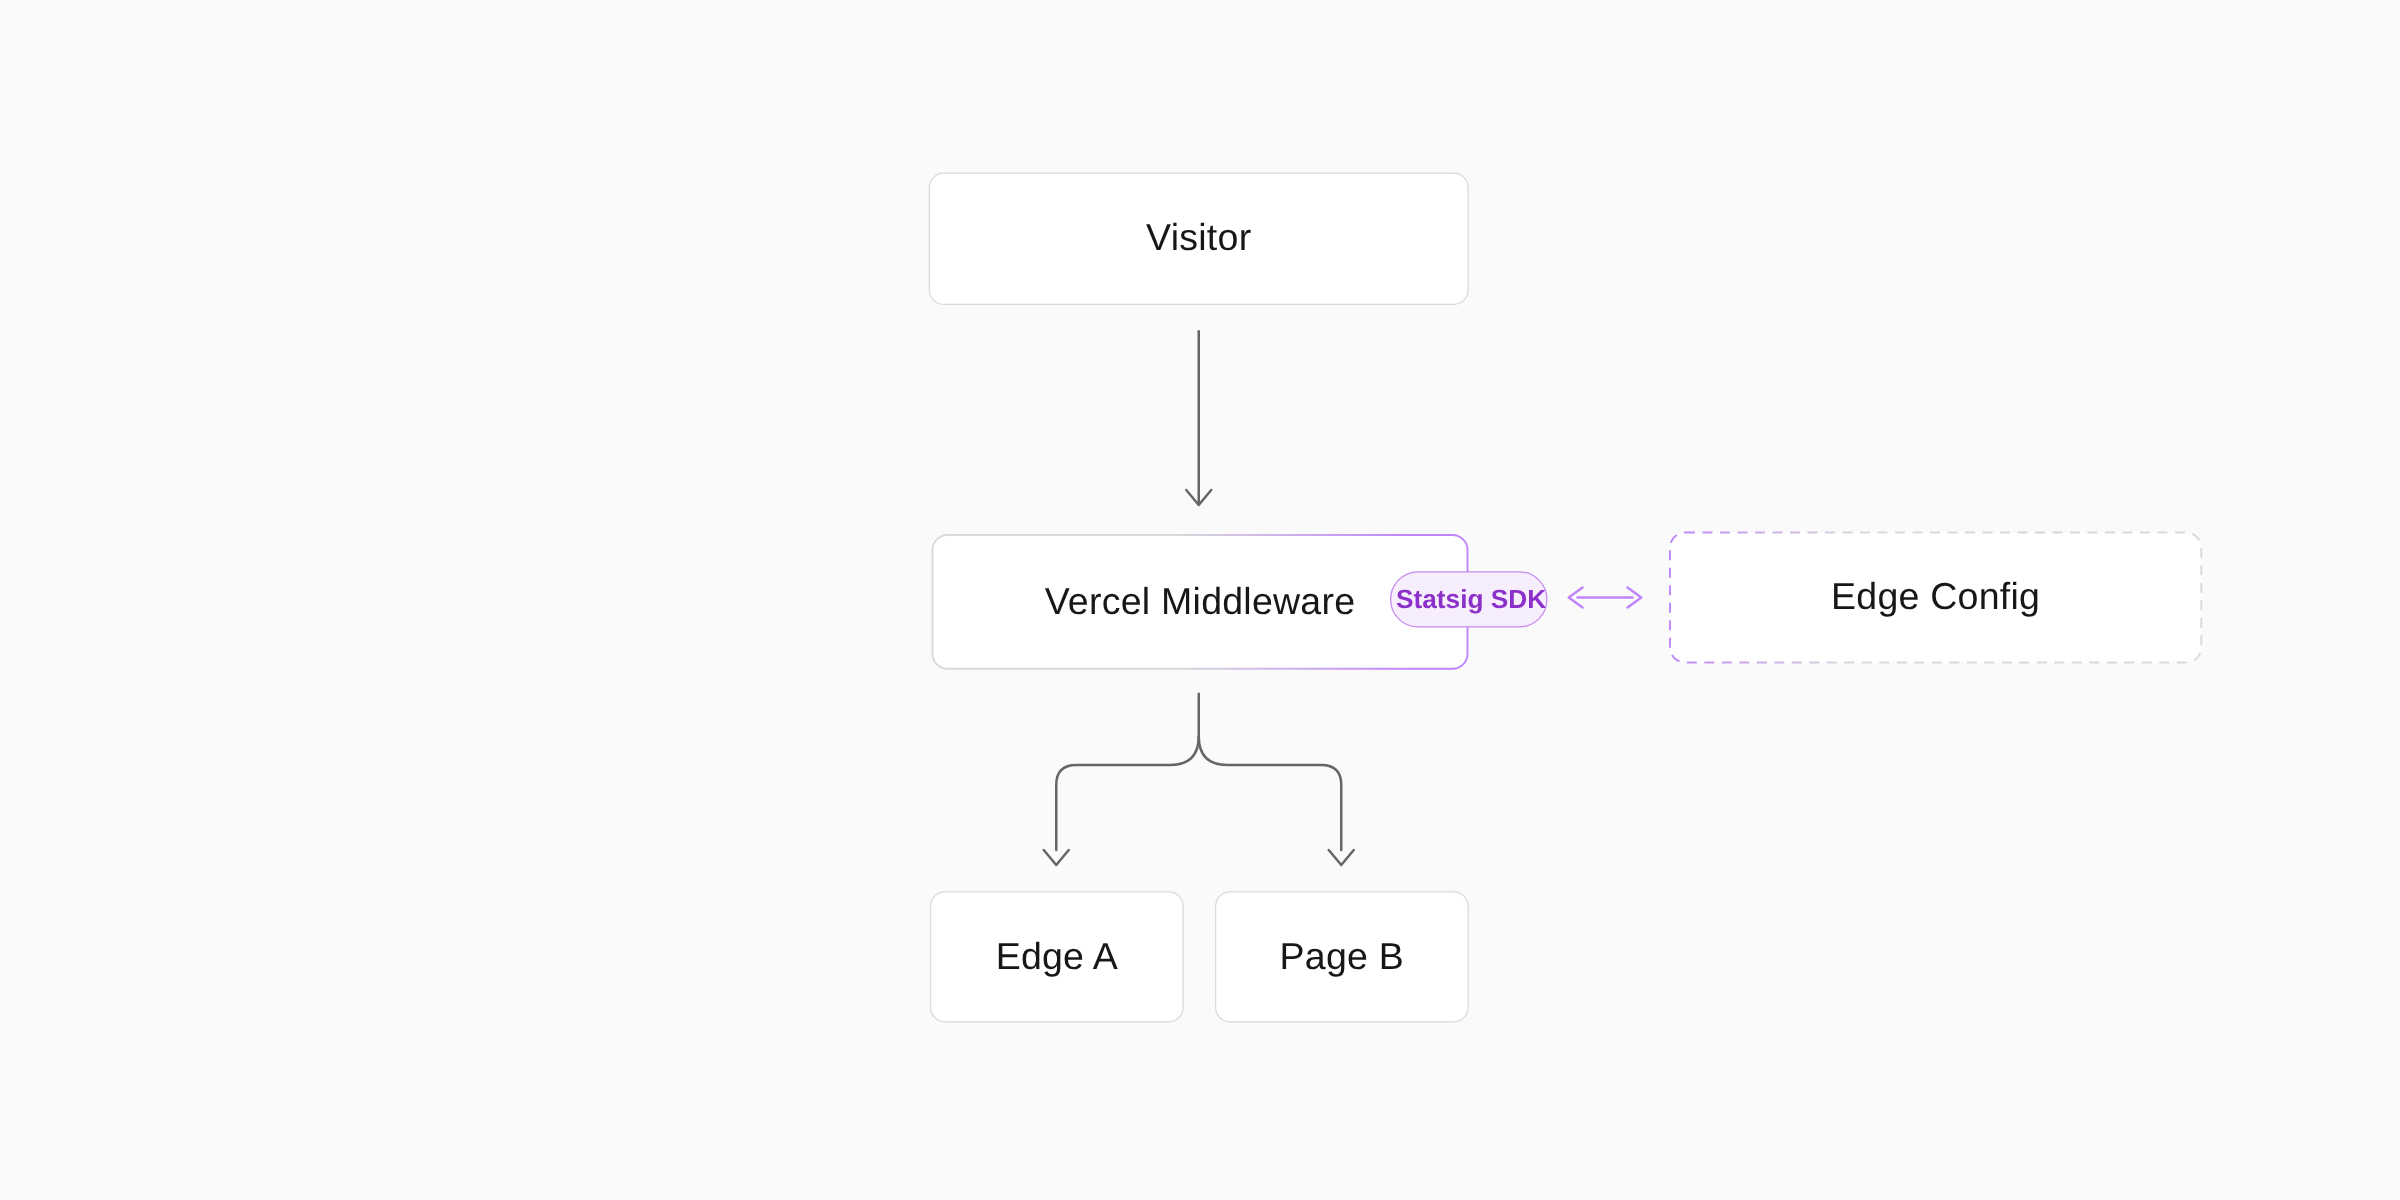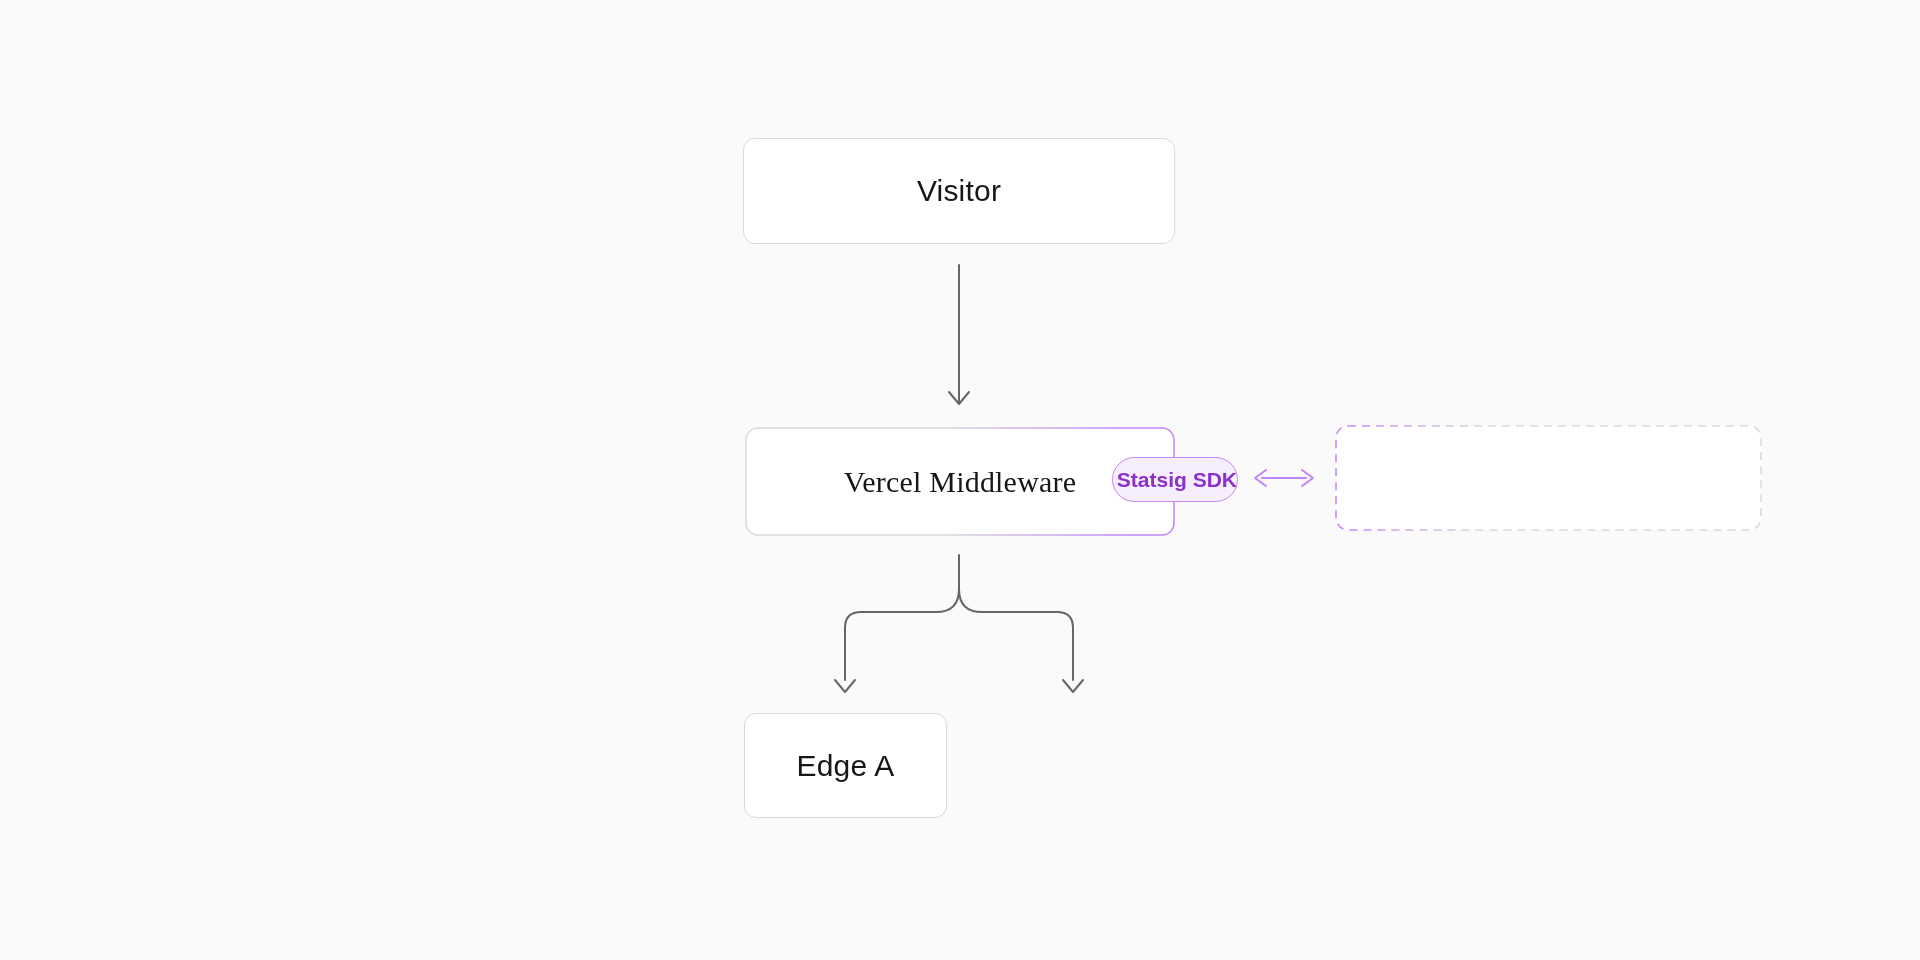--- a/index.html
+++ b/index.html
@@ -82,27 +82,33 @@
     <path class="stroke-connector" d="M959 589 Q959 612 936 612 L861 612 Q845 612 845 628 L845 680"></path>
     <path class="stroke-connector" d="M835 680 L845 692 L855 680"></path>
     <path class="stroke-connector" d="M959 589 Q959 612 982 612 L1057 612 Q1073 612 1073 628 L1073 680"></path>
     <path class="stroke-connector" d="M1063 680 L1073 692 L1083 680"></path>
   </svg>
 
   <div class="node" style="left:743px; top:138px; width:432px; height:106px;">
     <span>Visitor</span>
   </div>
 
-  <div class="node ghost" style="left:746px; top:428px; width:428px; height:107px;font-family:Liberation Serif, serif;">
+  <div class="node ghost" style="left:746px; top:428px; width:428px; height:107px;">
     <span>Vercel Middleware</span>
   </div>
 
   <div class="badge" style="left:1112px; top:457px; width:126px; height:45px;">
     <span>Statsig SDK</span>
   </div>
 
+  <div class="node ghost" style="left:1336px; top:426px; width:425px; height:104px;">
+    <span>Edge Config</span>
+  </div>
 
   <div class="node" style="left:744px; top:713px; width:203px; height:105px;">
     <span>Edge A</span>
   </div>
 
+  <div class="node" style="left:972px; top:713px; width:203px; height:105px;">
+    <span>Page B</span>
+  </div>
 
 </div>
 
 </body></html>

